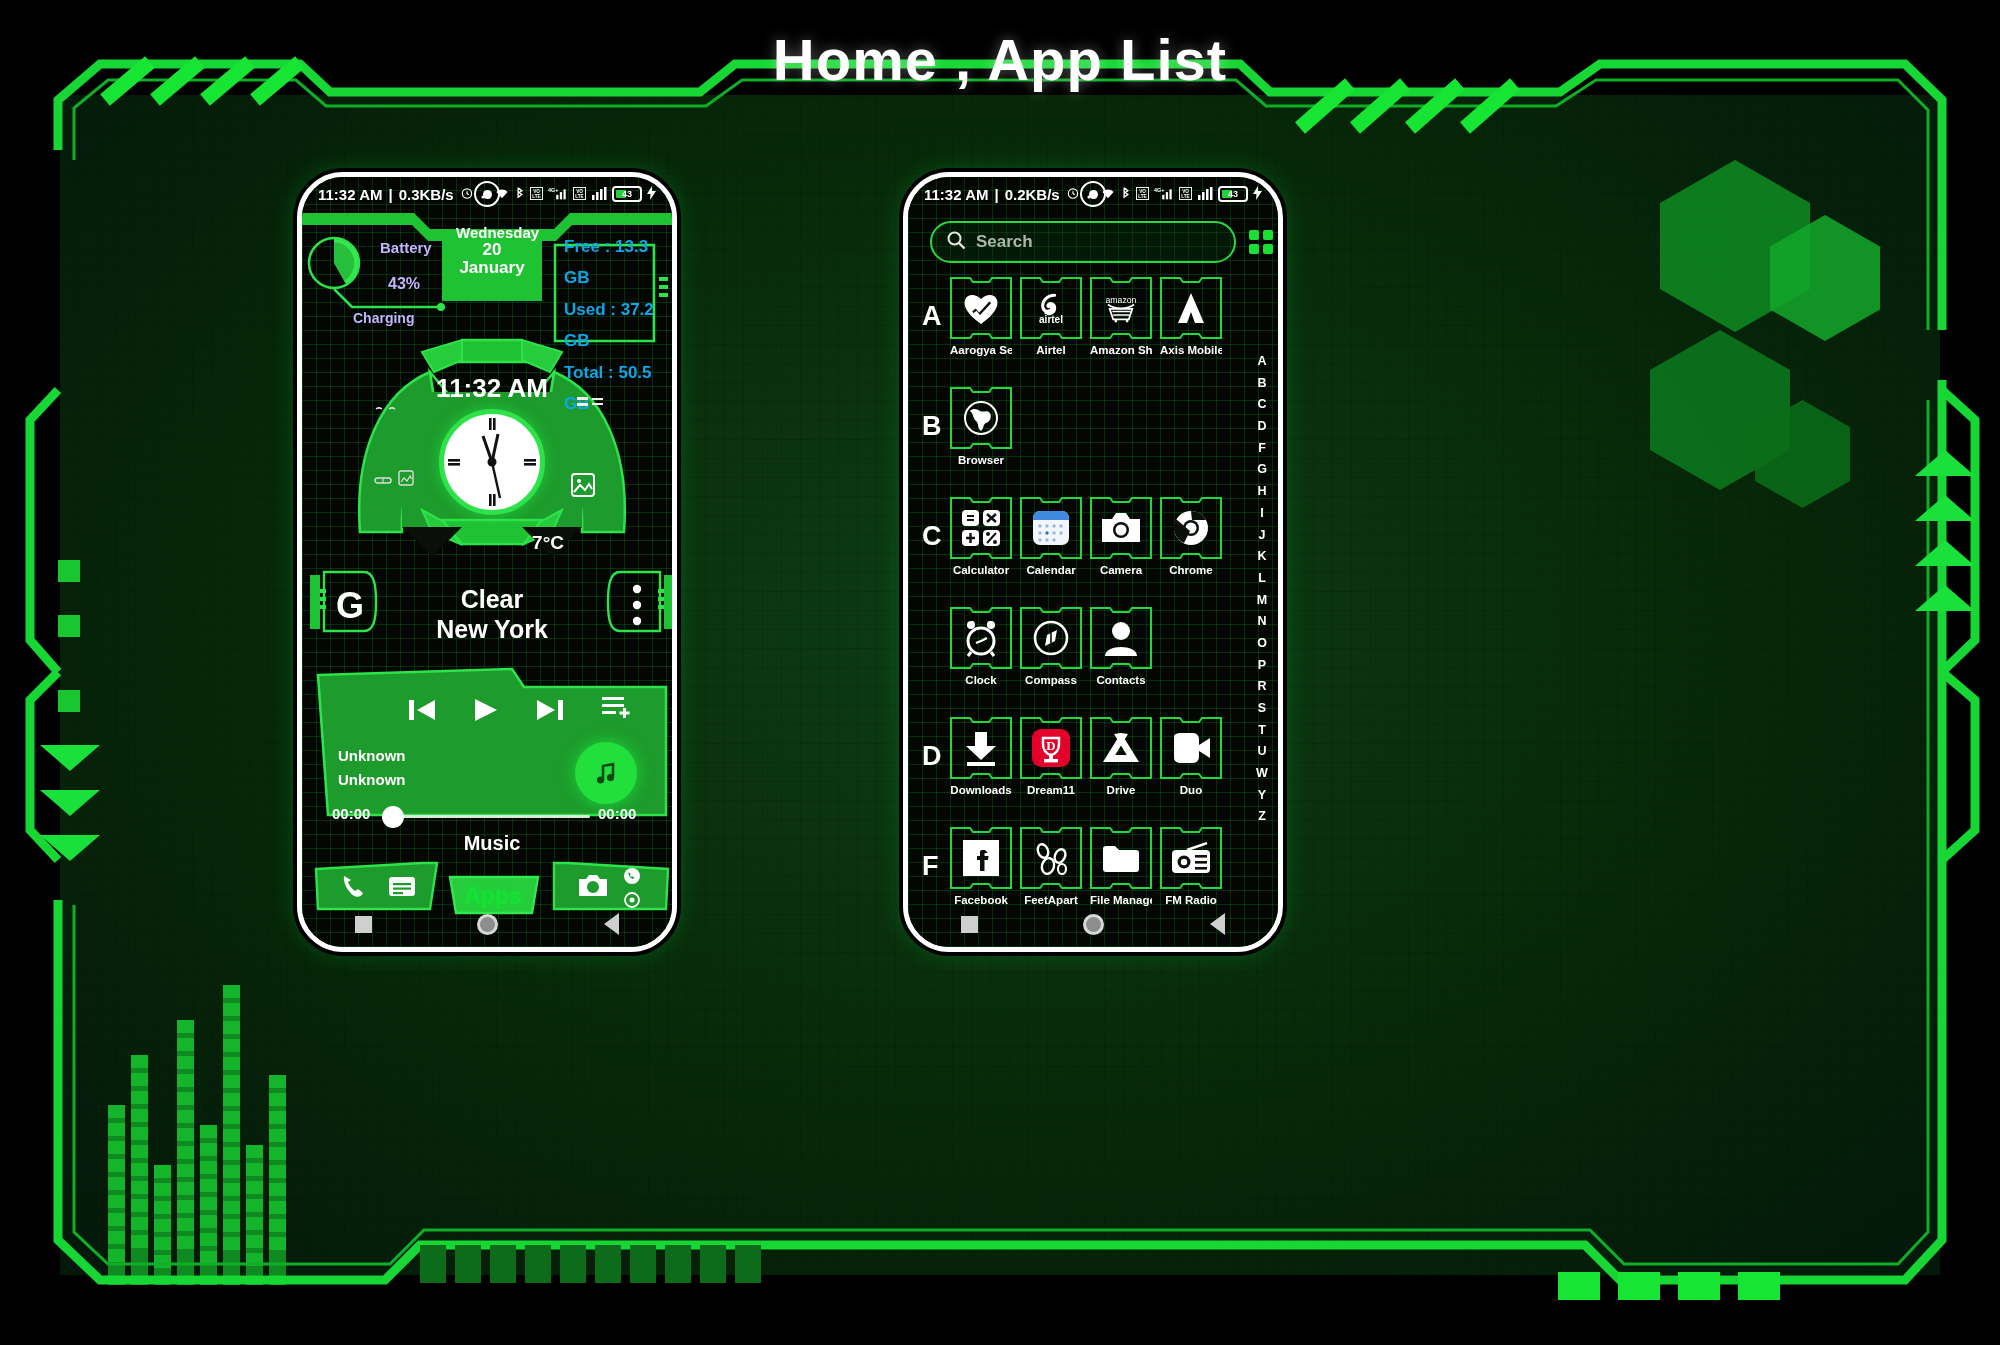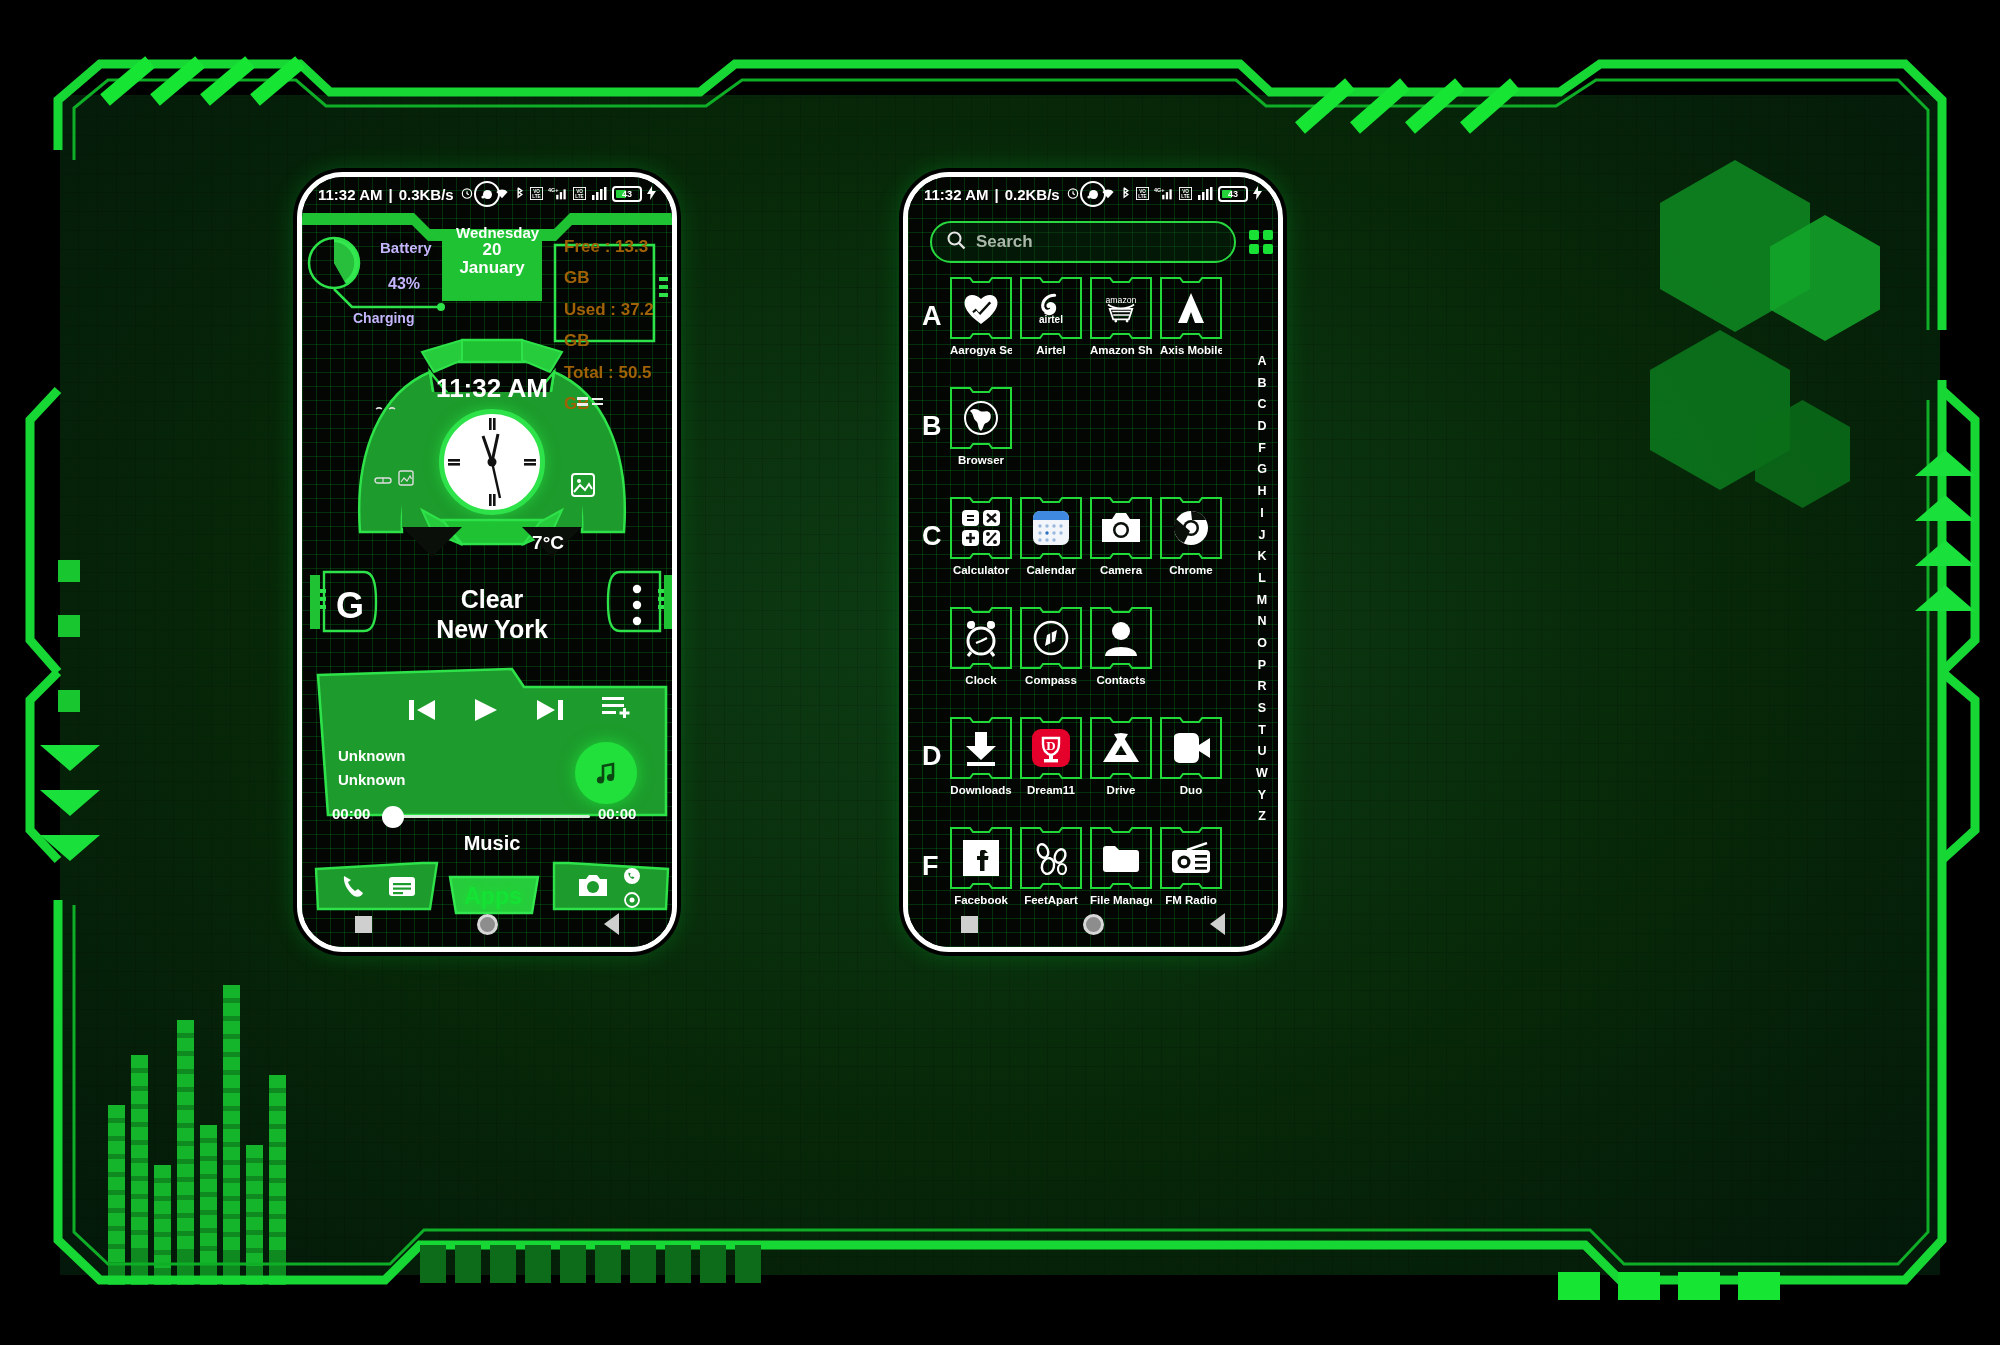--- a/index.html
+++ b/index.html
@@ -112,21 +112,21 @@
   .batt i{ position:absolute;left:0;width:100%;text-align:center;font-size:9px;
            font-style:normal; color:#fff; top:1px; font-weight:700;}
 
   .w-label{ position:absolute; color:#c4b5fd; font-weight:700; text-shadow:0 0 6px rgba(0,0,0,.8); }
 
   .date-box{
     position:absolute; color:#fff; text-align:center; font-weight:700;
     line-height:1.06; font-size:19px;
   }
   .storage-box{
-    position:absolute; color:#a16207; font-weight:700; font-size:17px;
+    position:absolute; color:#0ea5e9; font-weight:700; font-size:17px;
     line-height:1.85; text-align:left;
   }
   .clock-time{ position:absolute; color:#fff; font-weight:700; font-size:26px; }
   .temp{ position:absolute; color:#fff; font-weight:700; font-size:19px; }
   .wx{ position:absolute; color:#fff; font-weight:700; font-size:25px; text-align:center; width:160px;}
 
   .analog{
     position:absolute; width:106px;height:106px;border-radius:50%;
     background:#fff; border:5px solid #2ee24a; box-shadow:0 0 14px rgba(40,230,70,.6);
   }
@@ -358,20 +358,21 @@
         <i></i>
         <i></i>
         <i></i>
         <i></i>
         <i></i>
         <i></i>
         <i></i>
       </div>
   </div>
 
+  <div class="title">Home , App List</div>
 
   <div class="phone" style="left:297px; top:172px; width:380px; height:780px;">
     <div class="screen grid-bg">
 
       <div class="statusbar">
         <div class="sb-left">
           <span>11:32 AM</span>
           <span>|</span>
           <span>0.3KB/s</span>
           <span class="ic">

